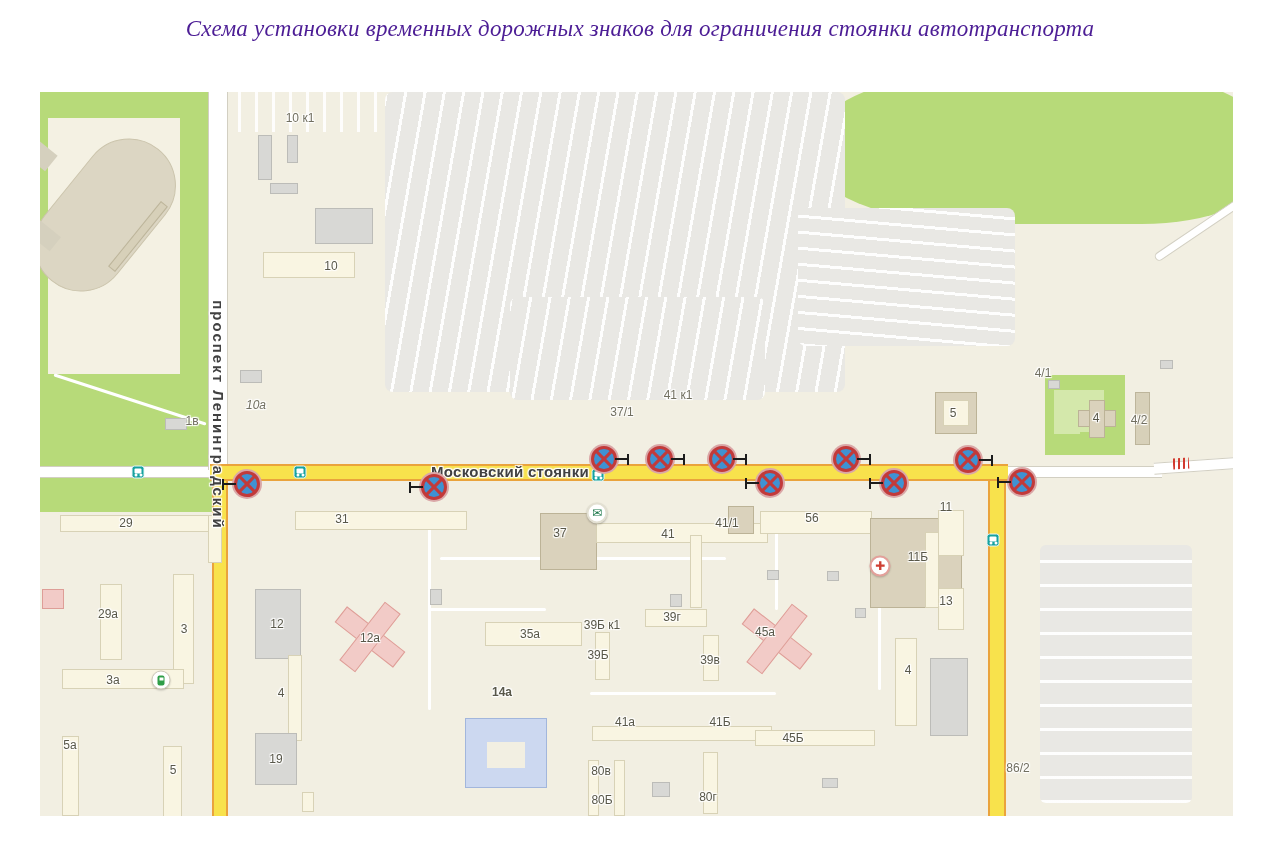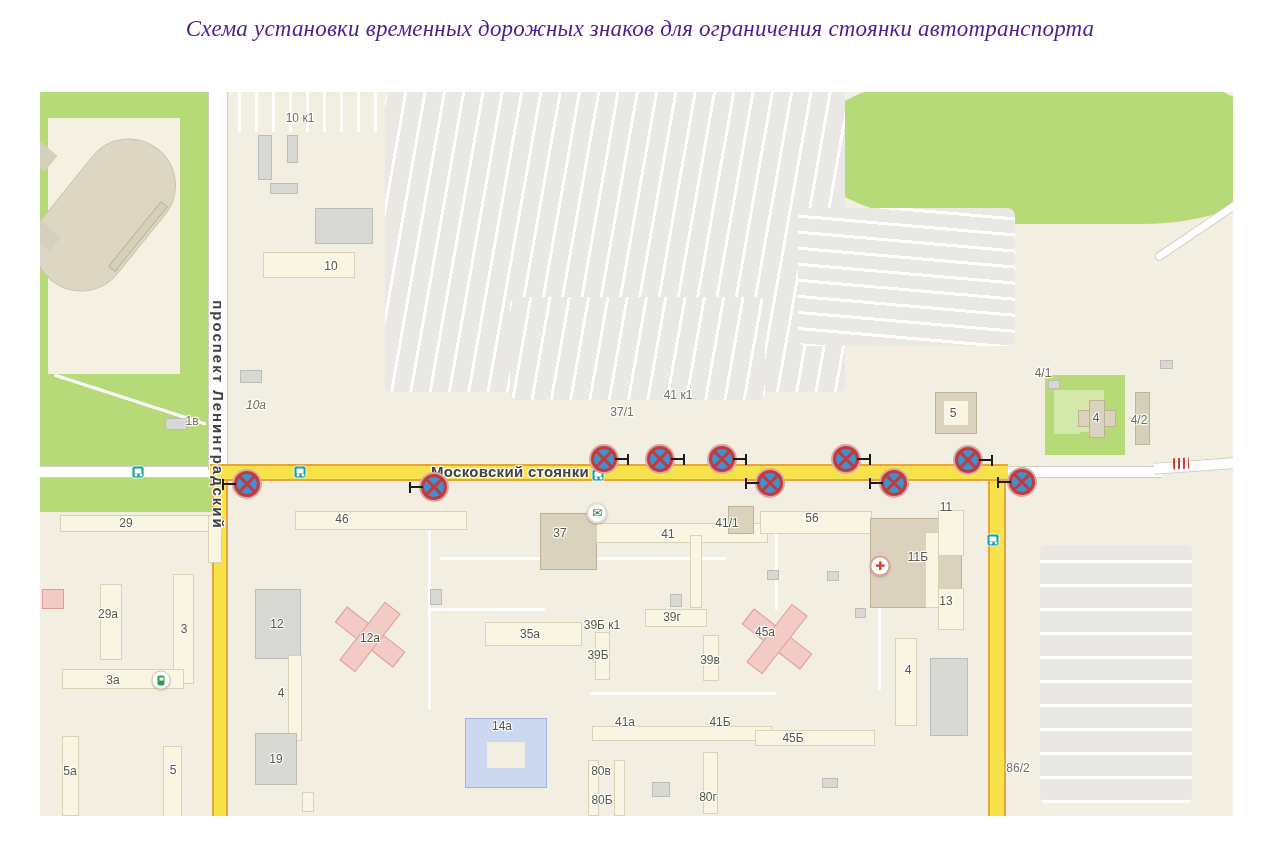--- a/index.html
+++ b/index.html
@@ -168,26 +168,26 @@
       <div class="lbl plot" style="left: 582px; top: 320px; transform: translate(-50%, -50%);">37/1</div>
       <div class="lbl plot" style="left: 638px; top: 303px; transform: translate(-50%, -50%);">41 к1</div>
       <div class="lbl plot" style="left: 1003px; top: 281px; transform: translate(-50%, -50%);">4/1</div>
       <div class="lbl " style="left: 1056px; top: 326px; transform: translate(-50%, -50%);">4</div>
       <div class="lbl plot" style="left: 1099px; top: 328px; transform: translate(-50%, -50%);">4/2</div>
       <div class="lbl " style="left: 913px; top: 321px; transform: translate(-50%, -50%);">5</div>
       <div class="lbl " style="left: 86px; top: 431px; transform: translate(-50%, -50%);">29</div>
       <div class="lbl " style="left: 68px; top: 522px; transform: translate(-50%, -50%);">29а</div>
       <div class="lbl " style="left: 144px; top: 537px; transform: translate(-50%, -50%);">3</div>
       <div class="lbl " style="left: 73px; top: 588px; transform: translate(-50%, -50%);">3а</div>
-      <div class="lbl " style="left: 30px; top: 679px; transform: translate(-50%, -50%);">5а</div>
+      <div class="lbl " style="left: 30px; top: 653px; transform: translate(-50%, -50%);">5а</div>
       <div class="lbl " style="left: 133px; top: 678px; transform: translate(-50%, -50%);">5</div>
       <div class="lbl " style="left: 237px; top: 532px; transform: translate(-50%, -50%);">12</div>
       <div class="lbl " style="left: 241px; top: 601px; transform: translate(-50%, -50%);">4</div>
       <div class="lbl " style="left: 236px; top: 667px; transform: translate(-50%, -50%);">19</div>
-      <div class="lbl " style="left: 302px; top: 427px; transform: translate(-50%, -50%);">46</div>
+      <div class="lbl " style="left: 302px; top: 427px; transform: translate(-50%, -50%);">31</div>
       <div class="lbl " style="left: 330px; top: 546px; transform: translate(-50%, -50%);">12а</div>
       <div class="lbl " style="left: 490px; top: 542px; transform: translate(-50%, -50%);">35а</div>
       <div class="lbl " style="left: 520px; top: 441px; transform: translate(-50%, -50%);">37</div>
       <div class="lbl " style="left: 628px; top: 442px; transform: translate(-50%, -50%);">41</div>
       <div class="lbl " style="left: 562px; top: 533px; transform: translate(-50%, -50%);">39Б к1</div>
       <div class="lbl " style="left: 558px; top: 563px; transform: translate(-50%, -50%);">39Б</div>
       <div class="lbl " style="left: 632px; top: 525px; transform: translate(-50%, -50%);">39г</div>
       <div class="lbl " style="left: 670px; top: 568px; transform: translate(-50%, -50%);">39в</div>
       <div class="lbl " style="left: 687px; top: 431px; transform: translate(-50%, -50%);">41/1</div>
       <div class="lbl " style="left: 772px; top: 426px; transform: translate(-50%, -50%);">56</div>
@@ -195,21 +195,21 @@
       <div class="lbl " style="left: 878px; top: 465px; transform: translate(-50%, -50%);">11Б</div>
       <div class="lbl " style="left: 906px; top: 415px; transform: translate(-50%, -50%);">11</div>
       <div class="lbl " style="left: 906px; top: 509px; transform: translate(-50%, -50%);">13</div>
       <div class="lbl " style="left: 868px; top: 578px; transform: translate(-50%, -50%);">4</div>
       <div class="lbl " style="left: 585px; top: 630px; transform: translate(-50%, -50%);">41а</div>
       <div class="lbl " style="left: 680px; top: 630px; transform: translate(-50%, -50%);">41Б</div>
       <div class="lbl " style="left: 753px; top: 646px; transform: translate(-50%, -50%);">45Б</div>
       <div class="lbl " style="left: 561px; top: 679px; transform: translate(-50%, -50%);">80в</div>
       <div class="lbl " style="left: 562px; top: 708px; transform: translate(-50%, -50%);">80Б</div>
       <div class="lbl " style="left: 668px; top: 705px; transform: translate(-50%, -50%);">80г</div>
-      <div class="lbl " style="left: 462px; top: 634px; transform: translate(-50%, -50%);">14а</div>
+      <div class="lbl " style="left: 462px; top: 600px; transform: translate(-50%, -50%); font-weight: bold;">14а</div>
       <div class="lbl plot" style="left: 978px; top: 676px; transform: translate(-50%, -50%);">86/2</div>
       <div class="ic bus" style="left: 98px; top: 380px; transform: translate(-50%, -50%);"></div>
       <div class="ic bus" style="left: 260px; top: 380px; transform: translate(-50%, -50%);"></div>
       <div class="ic bus" style="left: 558px; top: 383px; transform: translate(-50%, -50%);"></div>
       <div class="ic bus" style="left: 953px; top: 448px; transform: translate(-50%, -50%);"></div>
       <div class="ic post" style="left: 557px; top: 421px; transform: translate(-50%, -50%);">✉</div>
       <div class="ic pharm" style="left: 840px; top: 474px; transform: translate(-50%, -50%);">✚</div>
       <div class="ic fuel" style="left: 121px; top: 588px; transform: translate(-50%, -50%);"></div>
       <div class="sign left" style="left: 207px; top: 392px; transform: translate(-50%, -50%);">
         <i class="sx a"></i>

